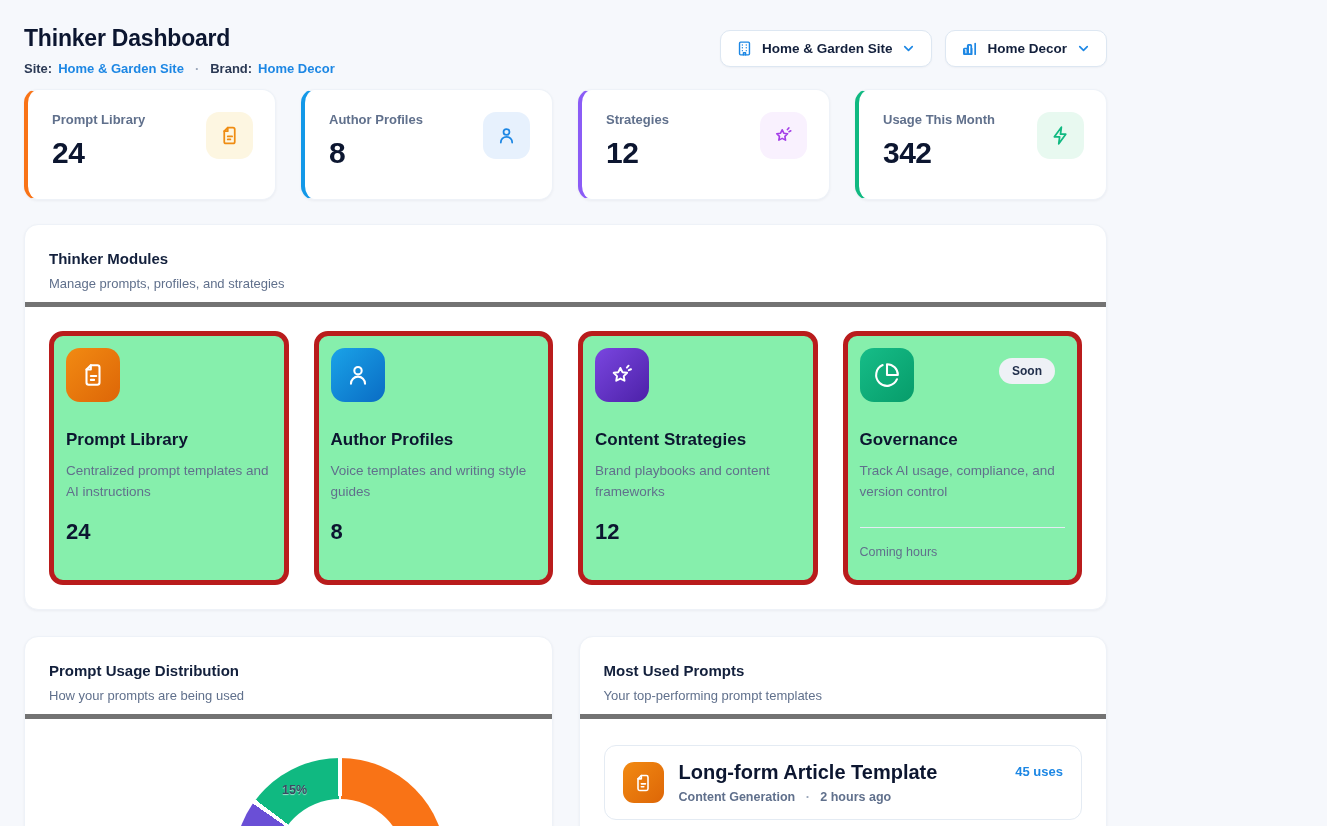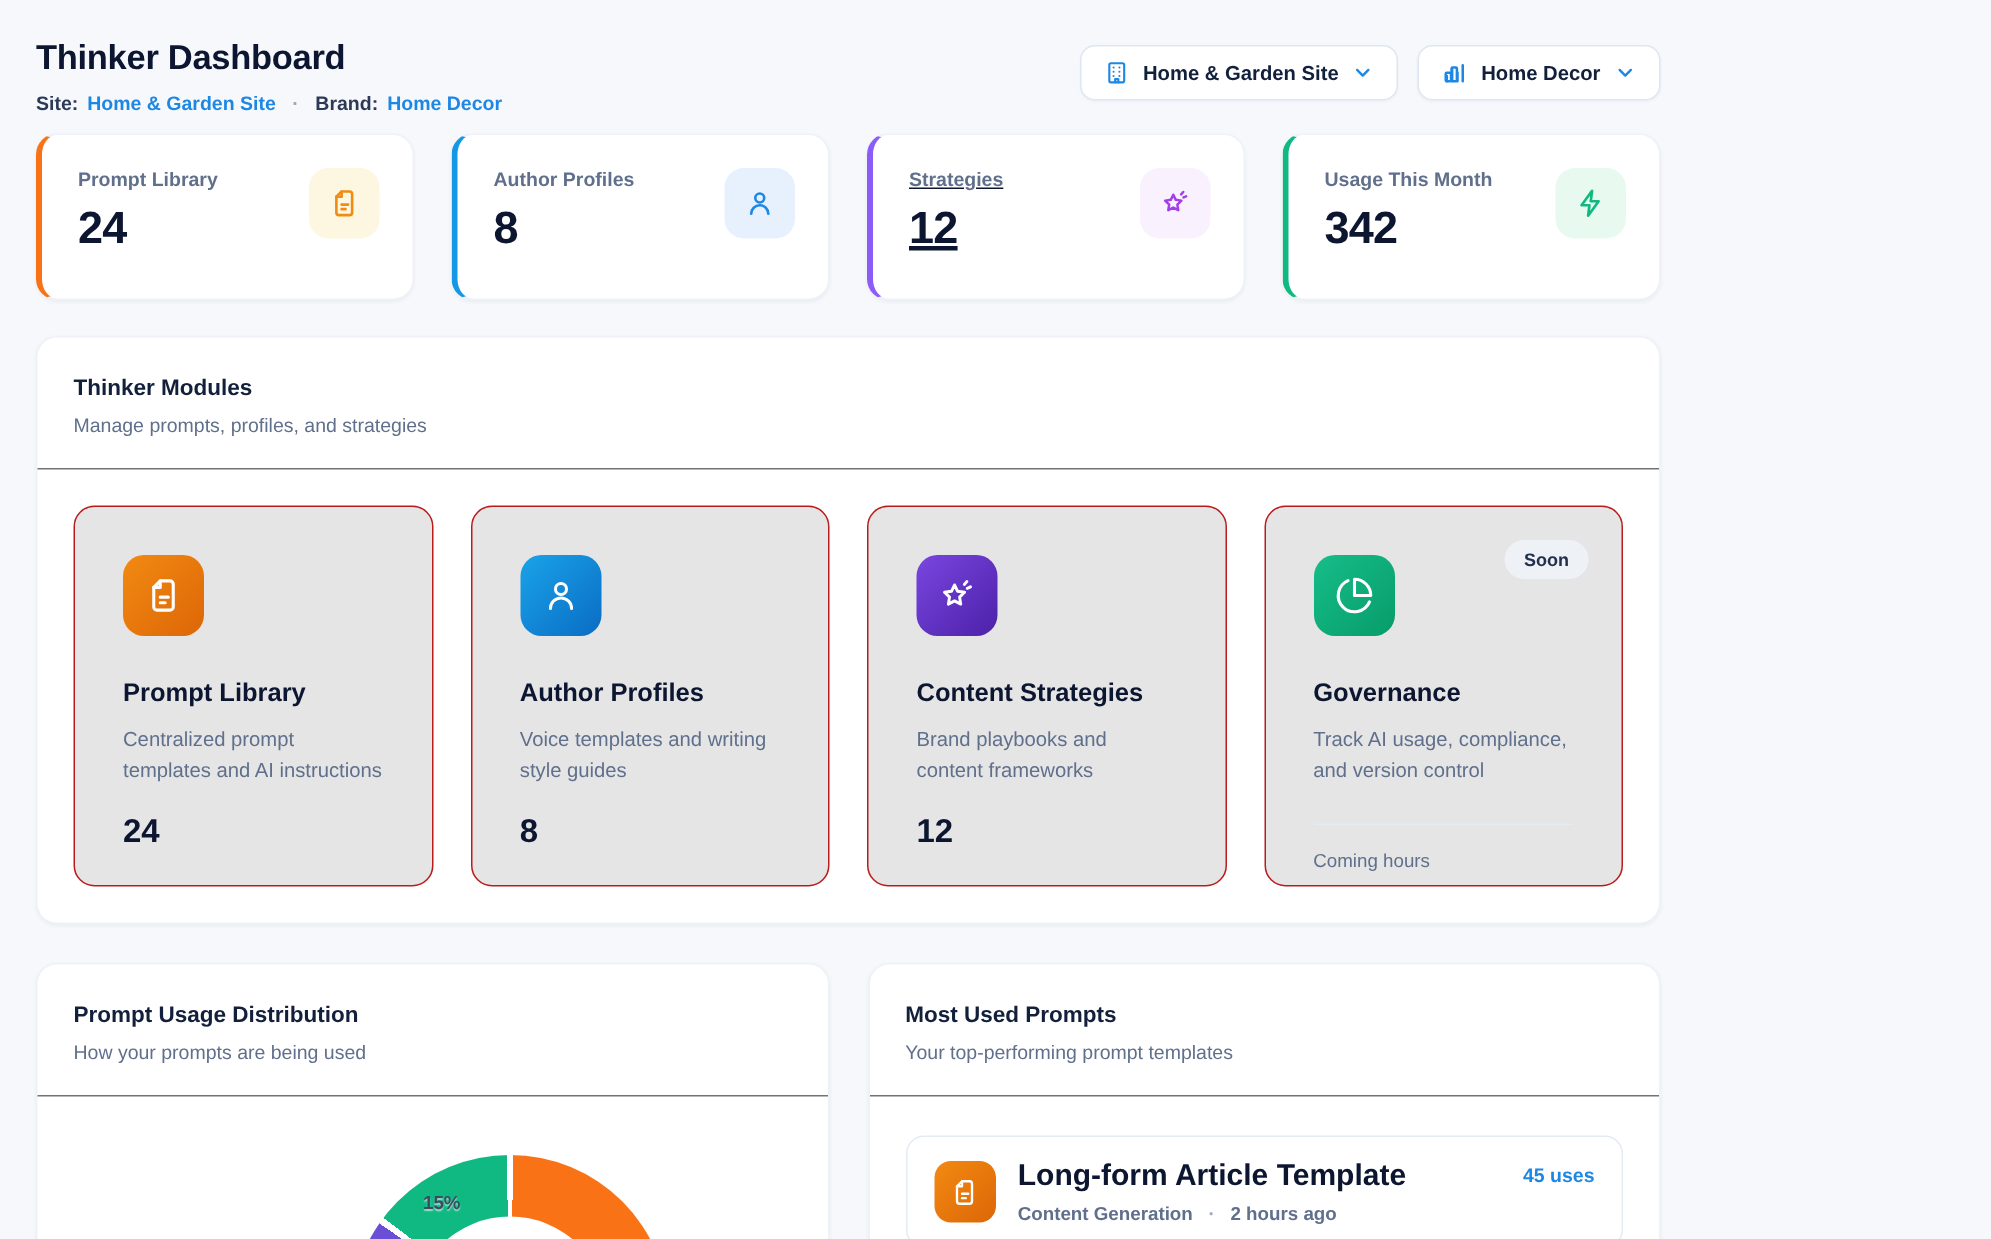--- a/index.html
+++ b/index.html
@@ -33,30 +33,30 @@
     border-radius:14px; height:111px; padding:22px 22px 0 24px;
     display:flex; justify-content:space-between; align-items:flex-start;
     box-shadow:0 1px 3px rgba(16,24,40,.05);
   }
   .stat-label { font-size:13px; font-weight:600; color:#60708c; }
   .stat-value { font-size:30px; font-weight:800; color:#0c1630; margin-top:9px; letter-spacing:-.5px; }
   .stat-icon-box { width:47px; height:47px; border-radius:13px; display:flex; align-items:center; justify-content:center; }
 
   
   .panel { background:#fff; border:1px solid #eef2f8; border-radius:14px; box-shadow:0 1px 3px rgba(16,24,40,.05); }
-  .panel-header { padding:25px 24px 21px; border-bottom:1px solid #737373; }
+  .panel-header { padding:25px 24px 11px; border-bottom:5px solid #737373; }
   .panel-title { font-size:15px; font-weight:700; color:#13203c; }
   .panel-sub { font-size:13px; color:#60708c; margin-top:9px; }
 
   
   .modules-panel { margin-top:24px; }
   .modules-grid { display:grid; grid-template-columns:repeat(4,1fr); gap:25px; padding:24px; }
   .module-card {
-    border:1px solid #b91c1c; border-radius:14px; padding:32px; height:254px;
-    position:relative; cursor:pointer; background:#e5e5e5;
+    border:5px solid #b91c1c; border-radius:14px; padding:12px; height:254px;
+    position:relative; cursor:pointer; background:#86efac;
   }
   .module-icon { width:54px; height:54px; border-radius:14px; color:#fff; display:flex; align-items:center; justify-content:center; margin-bottom:28px; }
   .module-title { font-size:17px; font-weight:800; color:#0c1630; }
   .module-desc { font-size:13.5px; color:#60708c; line-height:1.55; margin-top:11px; }
   .module-count { font-size:22px; font-weight:800; color:#0c1630; margin-top:16px; }
   .module-divider { border:none; border-top:1px solid #e4ebf3; margin-top:24px; }
   .module-footer { font-size:12.5px; color:#60708c; margin-top:17px; }
   .soon-badge {
     position:absolute; top:22px; right:22px; background:#eef1f6; color:#22304c;
     font-size:12px; font-weight:700; padding:6px 13px; border-radius:999px;
@@ -154,21 +154,21 @@
         <div class="stat-value">8</div>
       </div>
       <div class="stat-icon-box" style="background: rgb(231, 241, 253); color: rgb(29, 135, 228);">
         <svg width="21" height="21" viewBox="0 0 24 24" fill="none" stroke="currentColor" stroke-width="2" stroke-linecap="round" stroke-linejoin="round">
           <circle cx="12" cy="8" r="3.4"></circle>
             <path d="M5.5 20a6.5 6.5 0 0 1 13 0"></path>
         </svg>
       </div>
     </div>
 
-    <div class="stat-card" style="border-left-color: rgb(139, 92, 246); text-decoration: underline;">
+    <div class="stat-card" style="border-left-color: rgb(139, 92, 246);">
       <div>
         <div class="stat-label">Strategies</div>
         <div class="stat-value">12</div>
       </div>
       <div class="stat-icon-box" style="background: rgb(249, 241, 254); color: rgb(164, 62, 232);">
         <svg width="21" height="21" viewBox="0 0 24 24" fill="none" stroke="currentColor" stroke-width="1.9" stroke-linecap="round" stroke-linejoin="round">
           <path d="M10.5 5.5l1.9 3.9 4.3.6-3.1 3 .7 4.3-3.8-2-3.8 2 .7-4.3-3.1-3 4.3-.6z"></path>
           <path d="M16.5 5.2l1.6-1.8M18.3 7.6l2-0.9M17.6 3.9l.2-.2"></path>
         </svg>
       </div>

